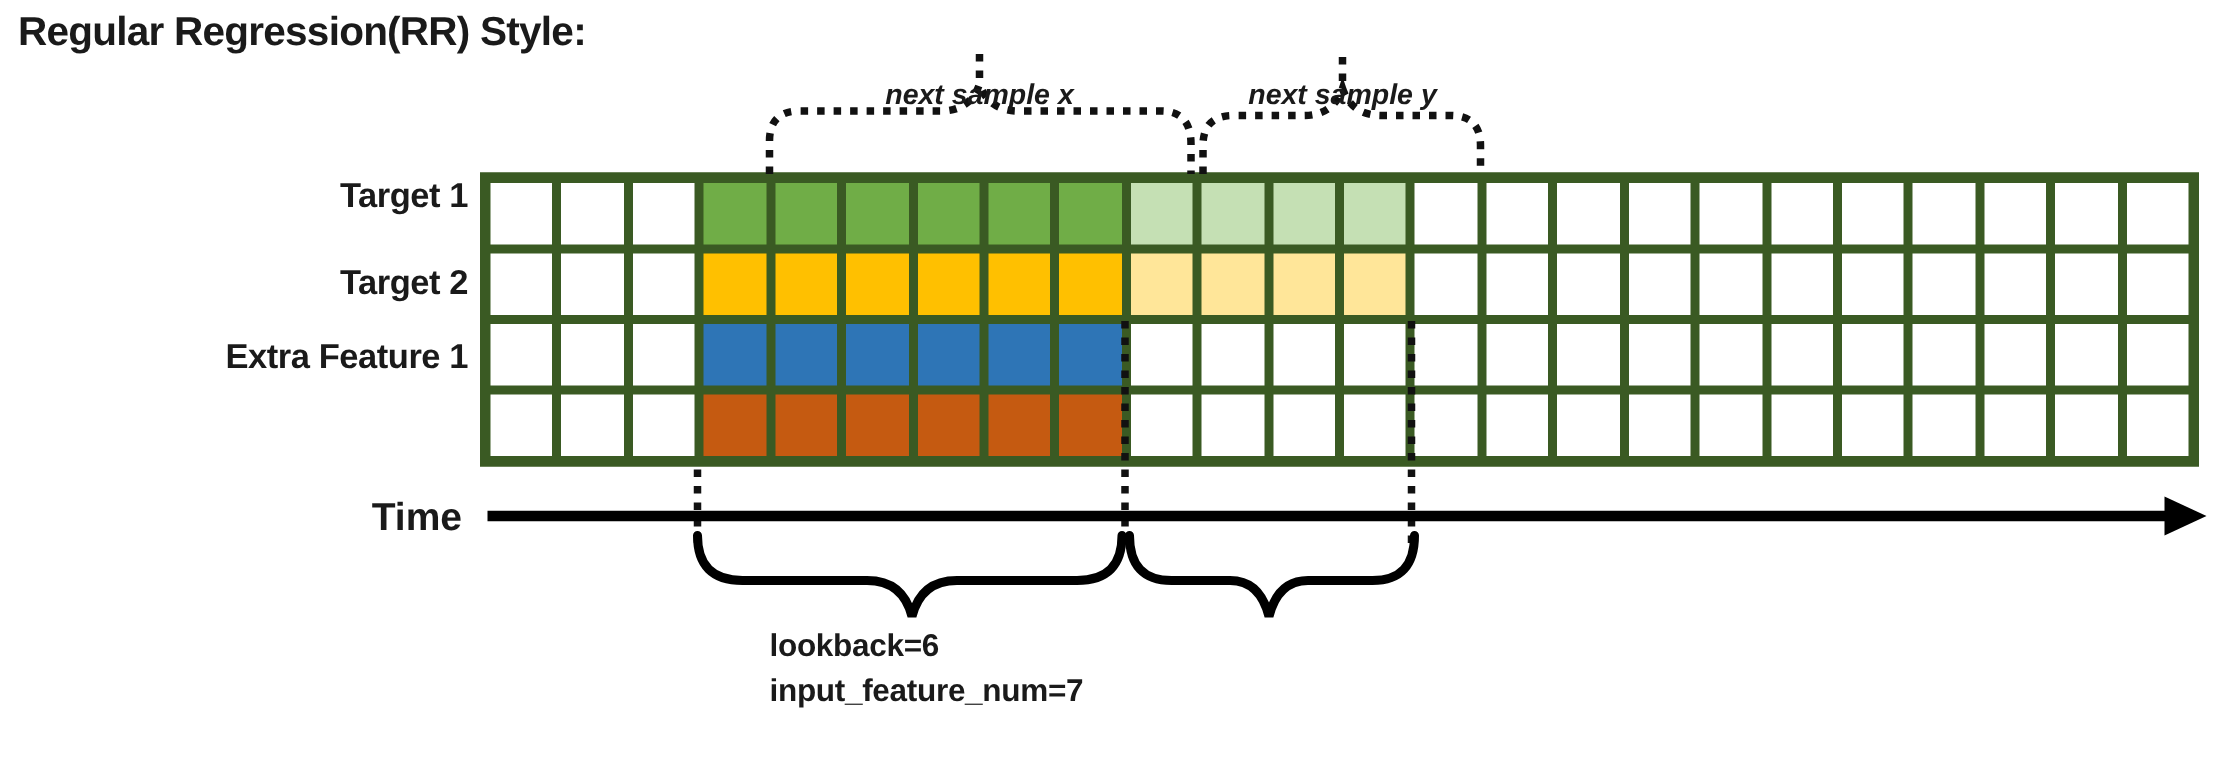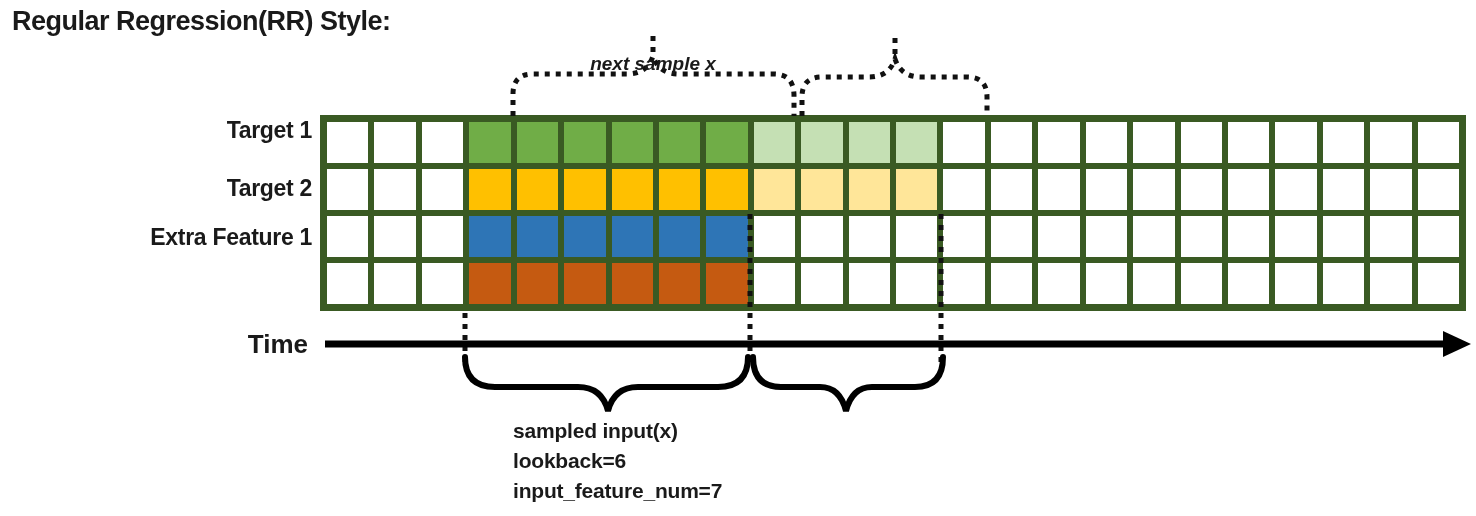--- a/index.html
+++ b/index.html
@@ -179,22 +179,22 @@
 
     <path d="M325 344 H1446" stroke="#000" stroke-width="7" fill="none"></path>
     <polygon points="1443,331 1471,344 1443,357" fill="#000"></polygon>
 
     <path d="M465 357 Q465 387 495 387 H578 Q602 387 608 411 Q614 387 638 387 H718 Q748 387 748 357" stroke="#000" stroke-width="6" fill="none" stroke-linecap="round"></path>
 
     <path d="M753 357 Q753 387 781 387 H820 Q840 387 846 411 Q852 387 872 387 H915 Q943 387 943 357" stroke="#000" stroke-width="6" fill="none" stroke-linecap="round"></path>
   </svg>
 
   <div class="abs sample-label" style="left:553px">next sample x</div>
+  <div class="abs sample-label" style="left:795px">next sample y</div>
 
   <div class="abs" id="time-label">Time</div>
 
   <div class="abs note-block" id="note-input">
-    <div>sampled input(x)</div>
     <div>lookback=6</div>
     <div>input_feature_num=7</div>
   </div>
 
 </div>
 
 </body></html>

